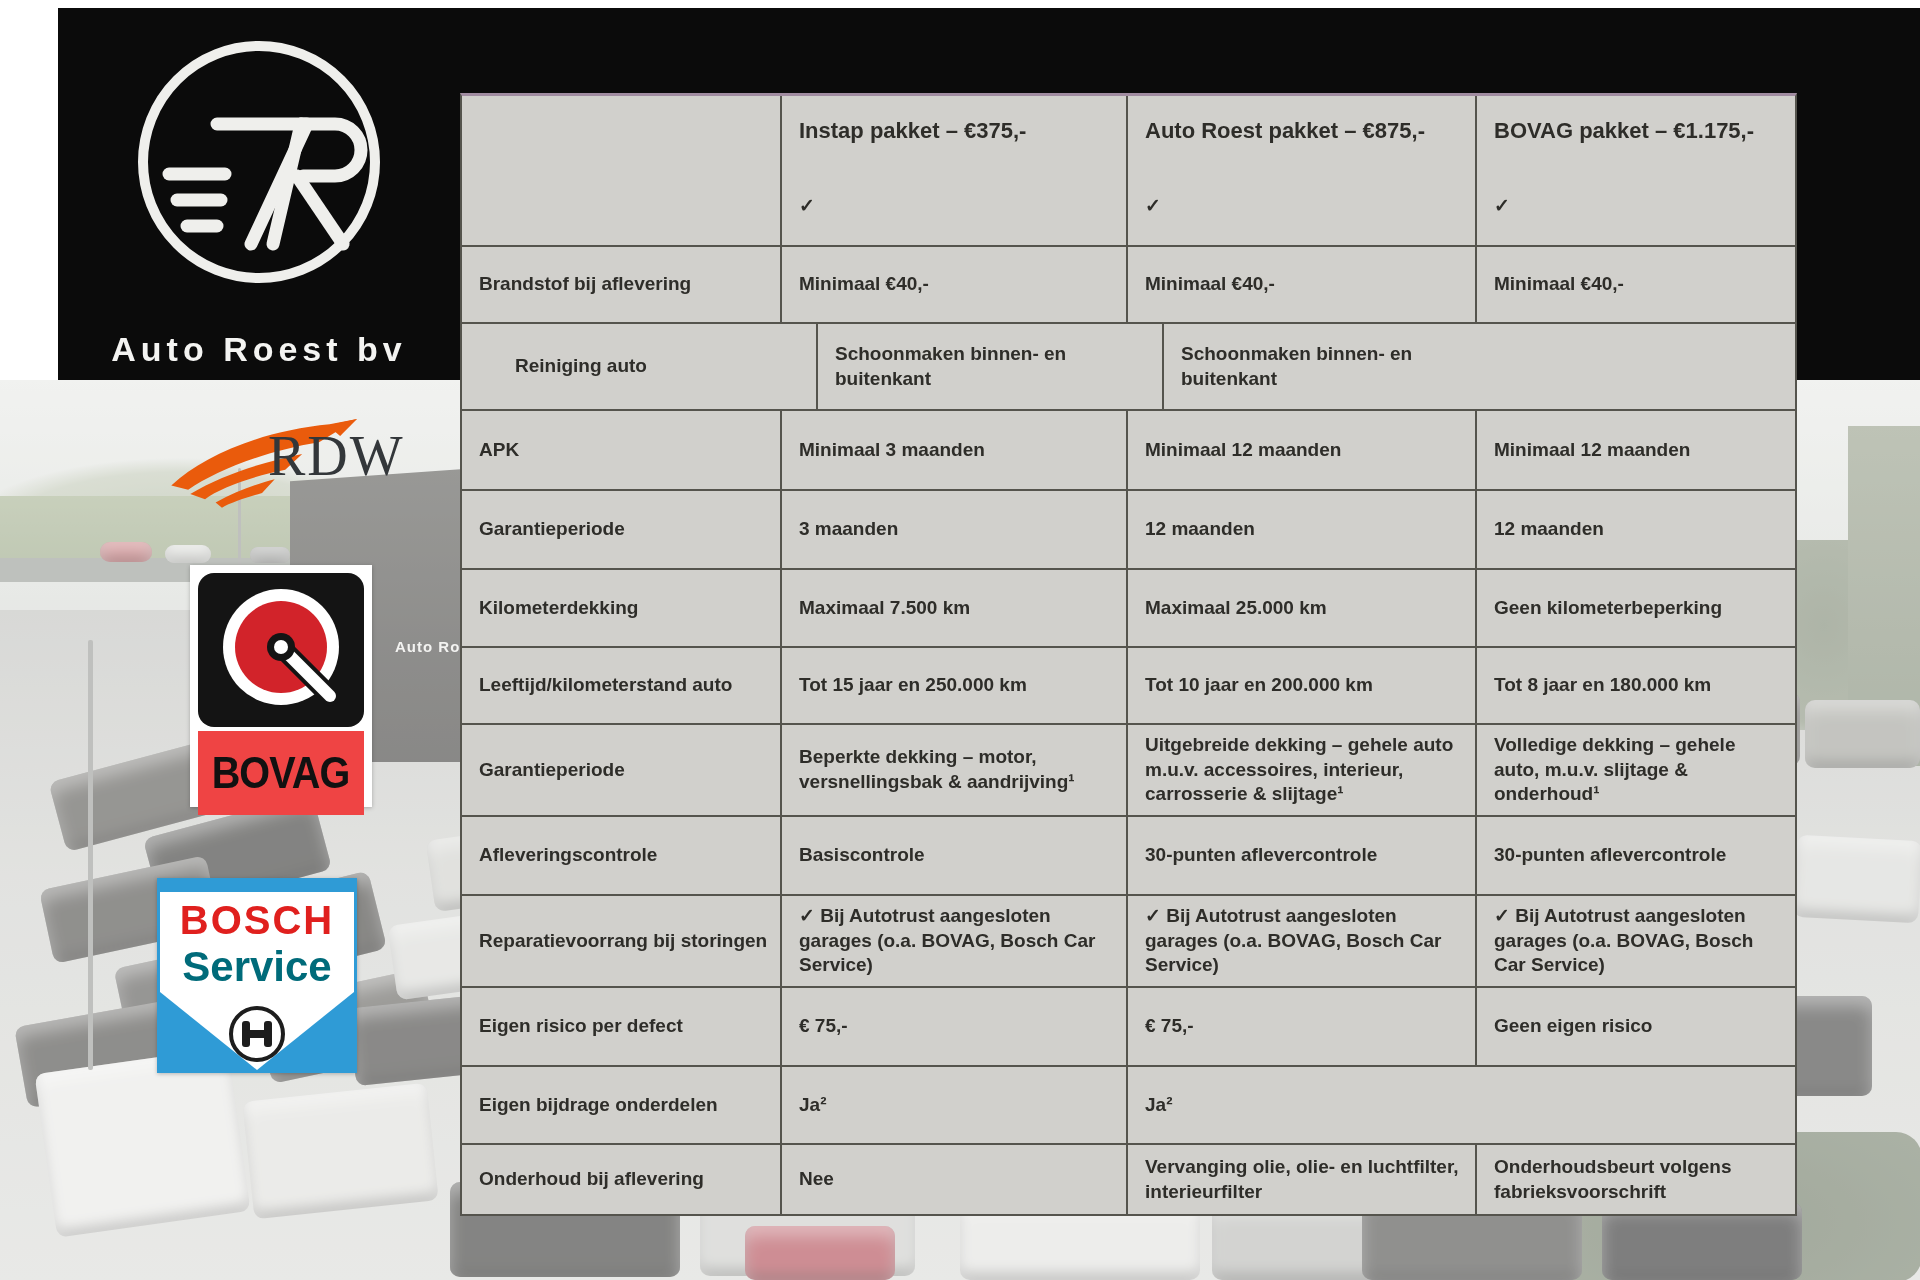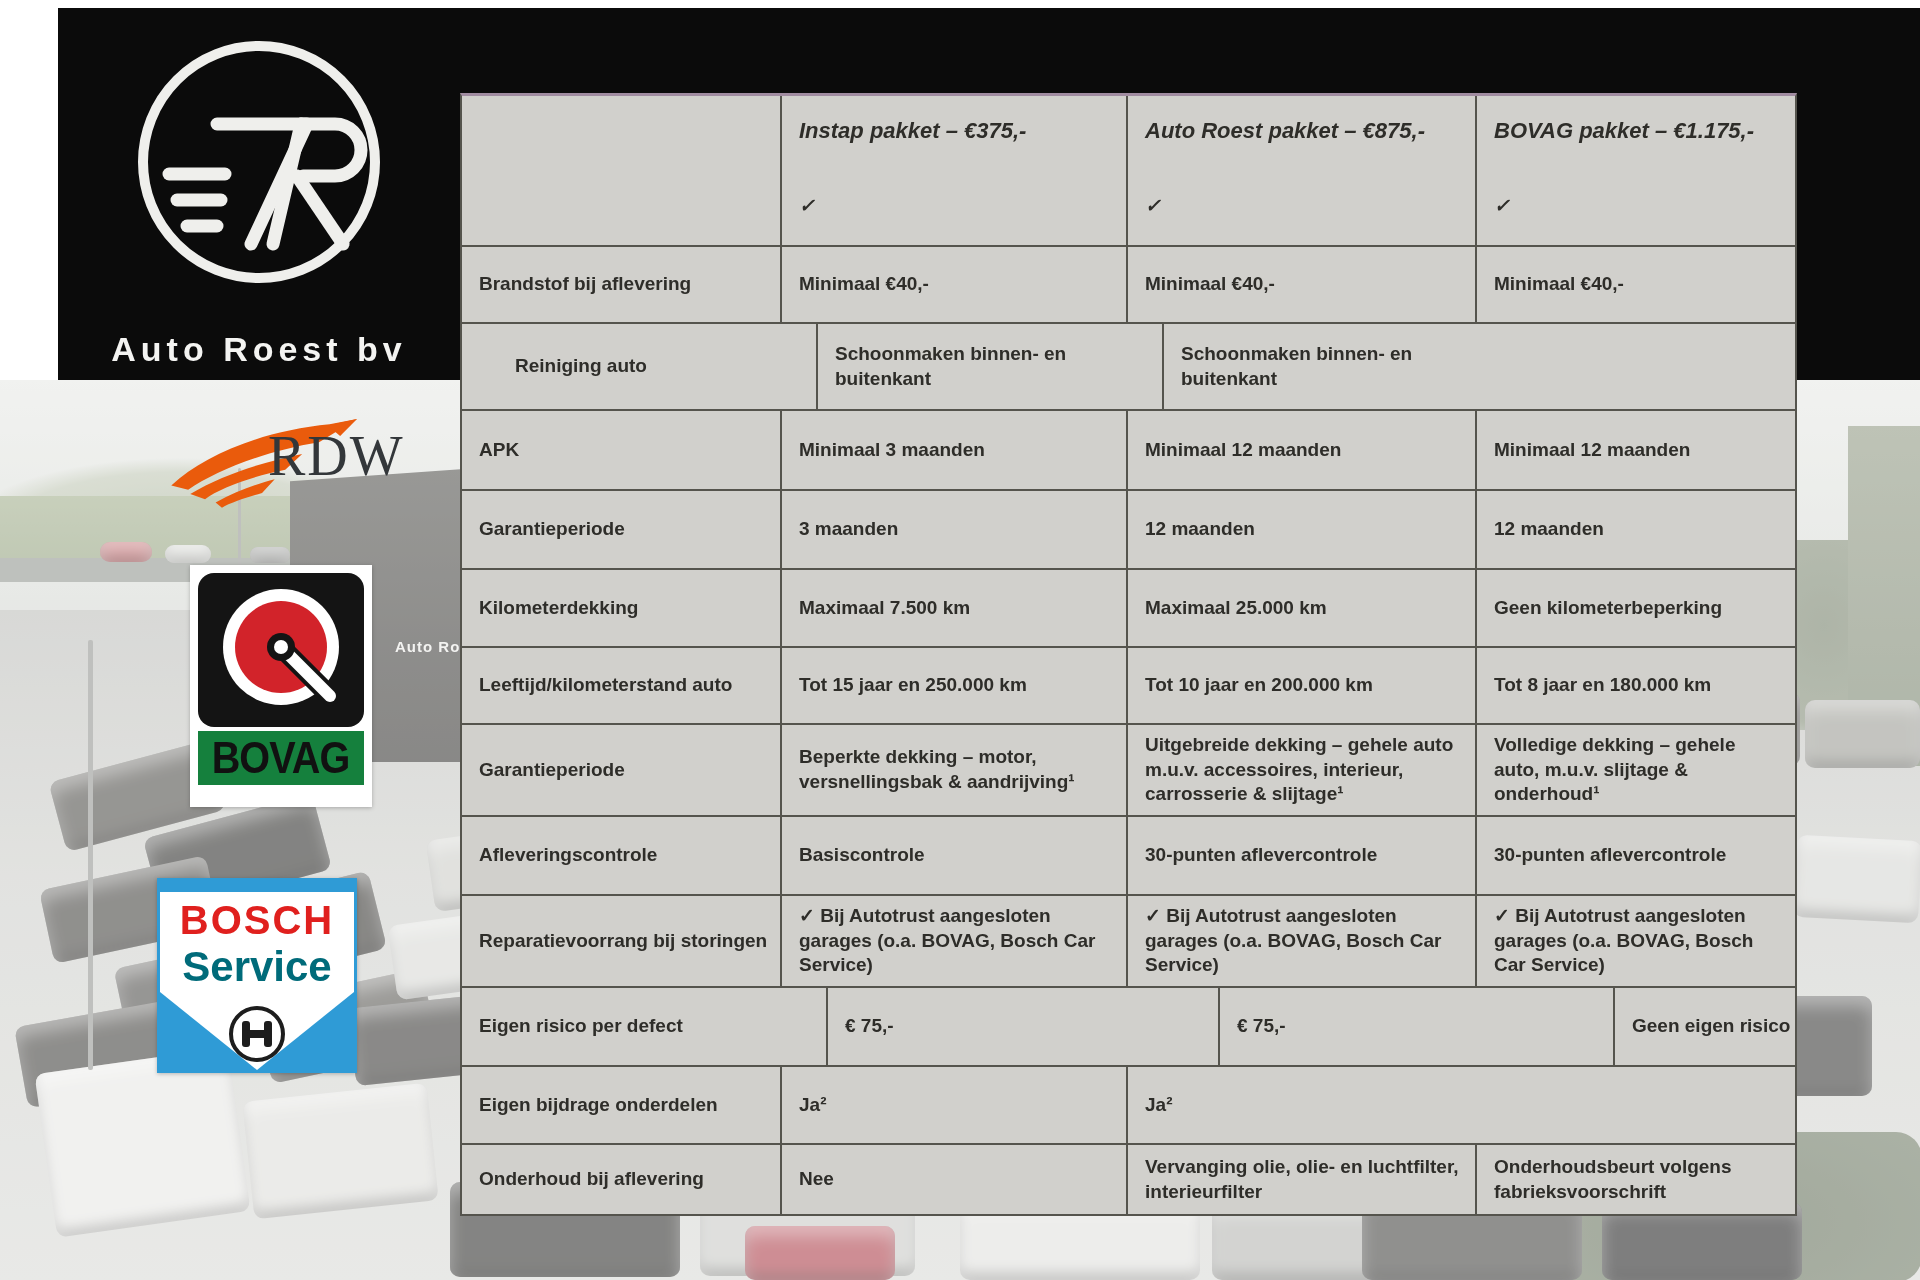--- a/index.html
+++ b/index.html
@@ -33,21 +33,21 @@
        box-shadow:inset 0 10px 16px rgba(255,255,255,.38), inset 0 -8px 12px rgba(0,0,0,.28);}
   .pole{position:absolute;background:#8e8f8b;border-radius:2px;}
   #wash{left:0;top:0;width:1920px;height:900px;background:rgba(255,255,255,.44);}
 
   
   #rdw-logo{left:96px;top:418px;width:330px;height:95px;z-index:4;}
   #rdw-text{left:268px;top:424px;font-family:"Liberation Serif",serif;font-size:56px;
             color:#33373a;letter-spacing:2px;z-index:4;}
   #bovag-card{left:190px;top:565px;width:182px;height:242px;background:#ffffff;z-index:4;
               box-shadow:0 1px 4px rgba(0,0,0,.25);padding:8px;box-sizing:border-box;}
-  #bovag-yellow{width:166px;height:54px;background:#15803d;display:flex;align-items:center;justify-content:center;}
+  #bovag-yellow{width:166px;height:84px;background:#ef4444;display:flex;align-items:center;justify-content:center;}
   #bovag-text{font-size:44px;font-weight:bold;color:#111111;transform:scaleX(.9);letter-spacing:-1px;}
   #bosch-card{left:157px;top:878px;width:200px;height:195px;background:#ffffff;z-index:4;
               border:3px solid #2f9bd6;box-sizing:border-box;box-shadow:0 1px 4px rgba(0,0,0,.25);}
   #bosch-strip{width:100%;height:11px;background:#2f9bd6;}
   #bosch-word{text-align:center;color:#e0201e;font-size:40px;font-weight:bold;letter-spacing:2px;margin-top:6px;}
   #service-word{text-align:center;color:#006b7a;font-size:42px;font-weight:bold;margin-top:0px;}
   #bosch-chevron{position:absolute;left:0;bottom:0;width:100%;height:78px;}
   .tri{position:absolute;bottom:0;width:50%;height:100%;background:#2f9bd6;}
   #tri-left{left:0;clip-path:polygon(0 0,100% 100%,0 100%);}
   #tri-right{right:0;clip-path:polygon(100% 0,100% 100%,0 100%);}
@@ -55,21 +55,21 @@
                 border:4px solid #1d1d1d;border-radius:50%;box-sizing:border-box;background:transparent;}
   .arm-bar{position:absolute;background:#1d1d1d;border-radius:3px;}
   #arm-l{left:9px;top:11px;width:8px;height:26px;}
   #arm-r{right:9px;top:11px;width:8px;height:26px;}
   #arm-m{left:14px;top:20px;width:20px;height:8px;}
 
   
   #pkg-table{left:460px;top:93px;width:1337px;background:#d1d0cc;z-index:6;
              border:2px solid #55544d;border-top:3px solid #a18ca1;box-sizing:border-box;color:#2e2d29;}
   .t-row{display:grid;grid-template-columns:318px 346px 349px 320px;border-top:2px solid #55544d;}
-  .t-row:first-child{border-top:none;font-style:italic;}
+  .t-row:first-child{border-top:none;}
   .cell{border-left:2px solid #55544d;padding:6px 12px 6px 17px;display:flex;align-items:center;
         font-weight:bold;font-size:19px;line-height:1.3;box-sizing:border-box;overflow:hidden;}
   .cell:first-child{border-left:none;}
   .hdr{font-size:22px;}
 </style>
 </head>
 <body>
 
 <div id="photo" class="abs">
   <div id="sky" class="abs"></div>
@@ -248,21 +248,21 @@
         <div class="cell">Basiscontrole</div>
         <div class="cell">30-punten aflevercontrole</div>
         <div class="cell">30-punten aflevercontrole</div>
       </div>
       <div class="t-row" style="height: 90px;">
         <div class="cell">Reparatievoorrang bij storingen</div>
         <div class="cell">✓ Bij Autotrust aangesloten garages (o.a. BOVAG, Bosch Car Service)</div>
         <div class="cell">✓ Bij Autotrust aangesloten garages (o.a. BOVAG, Bosch Car Service)</div>
         <div class="cell">✓ Bij Autotrust aangesloten garages (o.a. BOVAG, Bosch Car Service)</div>
       </div>
-      <div class="t-row" style="height: 77px; gap: 46px;">
+      <div class="t-row" style="height: 77px;">
         <div class="cell">Eigen risico per defect</div>
         <div class="cell">€ 75,-</div>
         <div class="cell">€ 75,-</div>
         <div class="cell">Geen eigen risico</div>
       </div>
       <div class="t-row" style="height: 76px;">
         <div class="cell">Eigen bijdrage onderdelen</div>
         <div class="cell">Ja²</div>
         <div class="cell">Ja²</div>
       </div>

